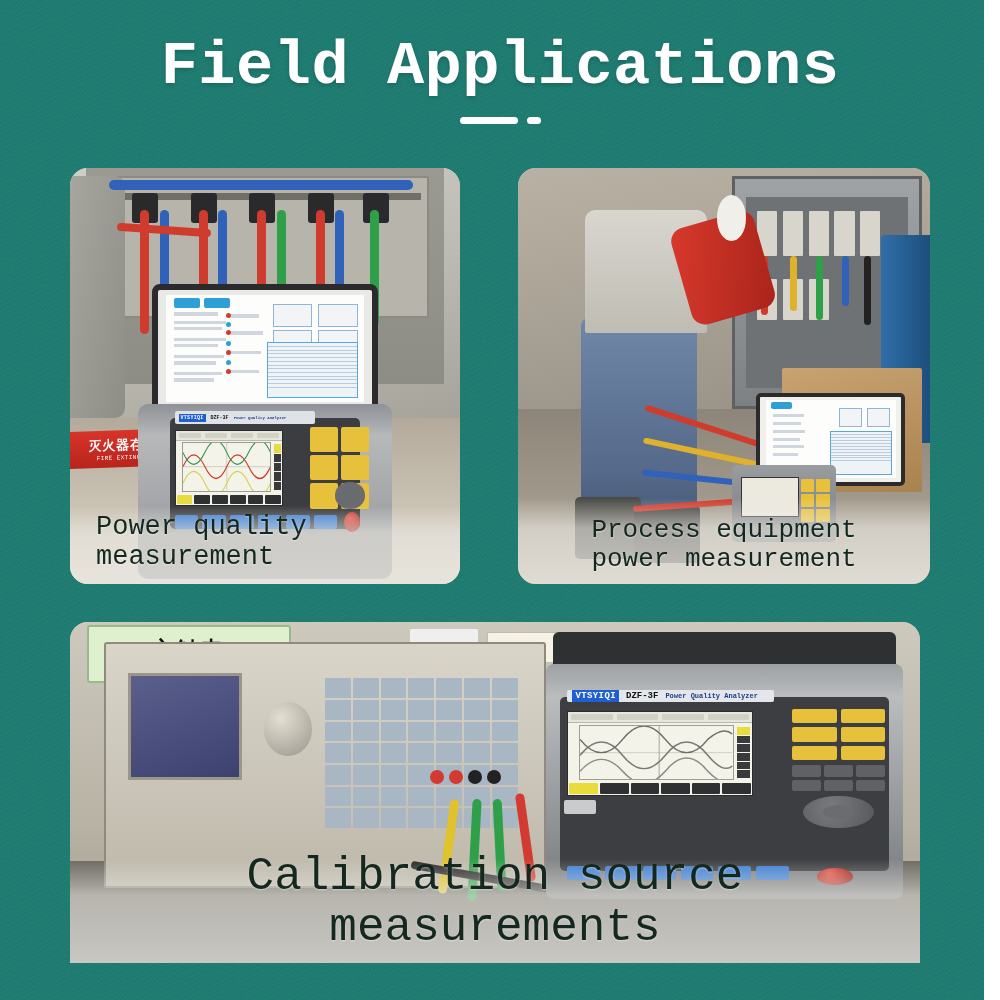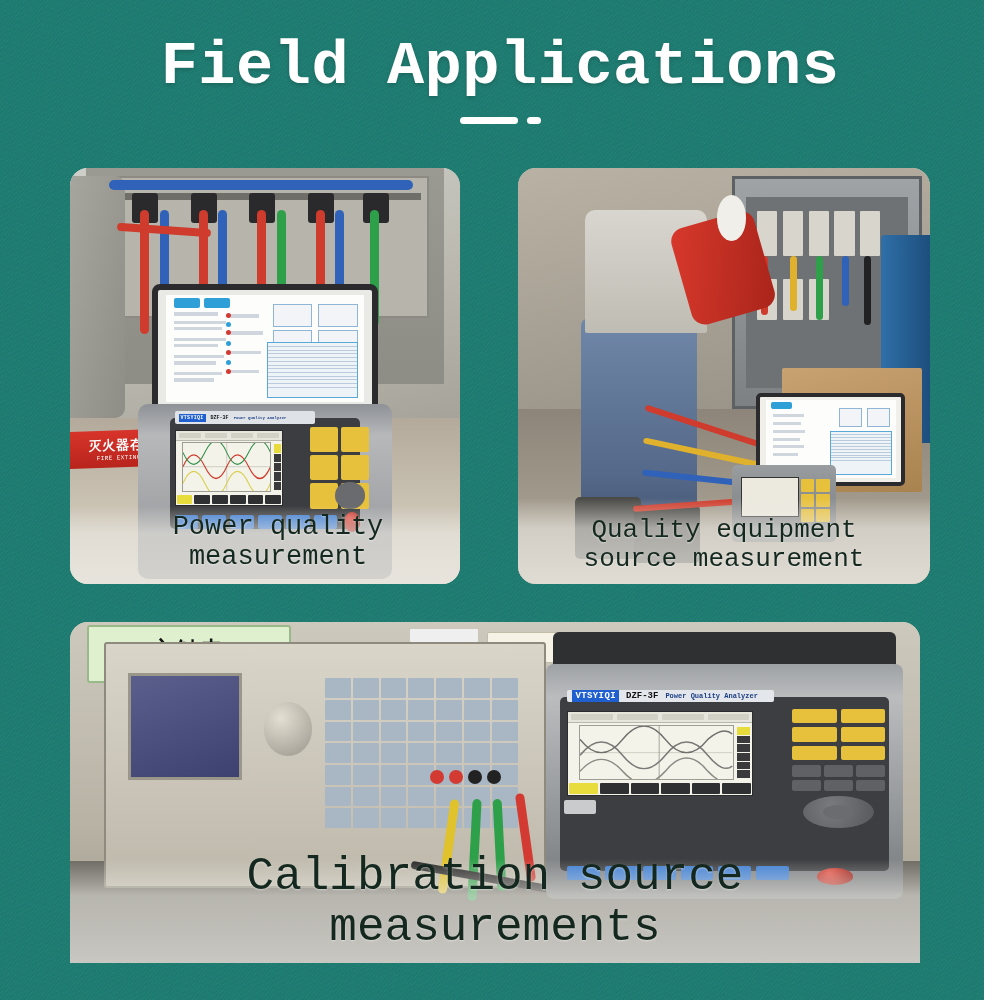--- a/index.html
+++ b/index.html
@@ -62,21 +62,21 @@
   
   .caption {
     position: absolute;
     left: 0; width: 100%;
     z-index: 6;
     color: #14281f;
     text-align: center;
     line-height: 1.12;
     text-shadow: 0 1px 2px rgba(255,255,255,.45);
   }
-  .cap-1 { bottom: 12px; font-size: 27px; text-align: center; padding-left: 26px; }
+  .cap-1 { bottom: 12px; font-size: 27px; text-align: left; padding-left: 26px; }
   .cap-2 { bottom: 10px; font-size: 26px; }
   .cap-3 { bottom: 8px;  font-size: 46px; }
   .cap-line { display: block; }
 
   
   .cap-wash {
     position: absolute; left: 0; width: 100%;
     background: linear-gradient(to bottom, rgba(236,234,228,0) 0%, rgba(236,234,228,.62) 35%, rgba(236,234,228,.78) 100%);
     z-index: 5; pointer-events: none;
   }
@@ -439,22 +439,22 @@
             <span class="p2-key"></span>
             <span class="p2-key"></span>
             <span class="p2-key"></span>
           </div>
         </div>
       </div>
     </div>
 
     <div class="cap-wash wash-2"></div>
     <div class="caption cap-2">
-      <span class="cap-line">Quality equipment</span>
-      <span class="cap-line">source measurement</span>
+      <span class="cap-line">Process equipment</span>
+      <span class="cap-line">power measurement</span>
     </div>
   </div>
 
   <div class="card card-bottom">
     <div class="photo">
       <div class="p3-wall"></div>
       <div class="p3-bench"></div>
 
       <div class="p3-sign">
         <span class="p3-sign-cn">心触电</span>

